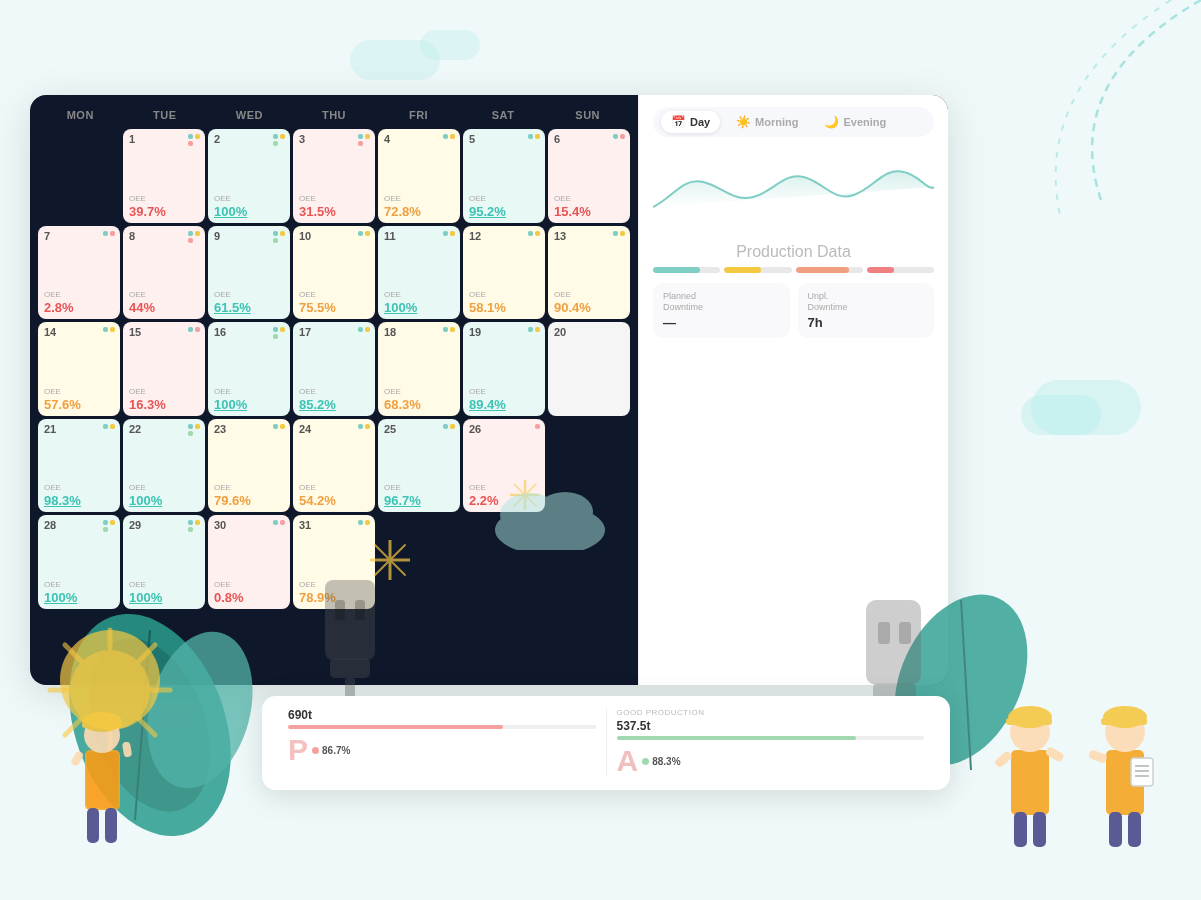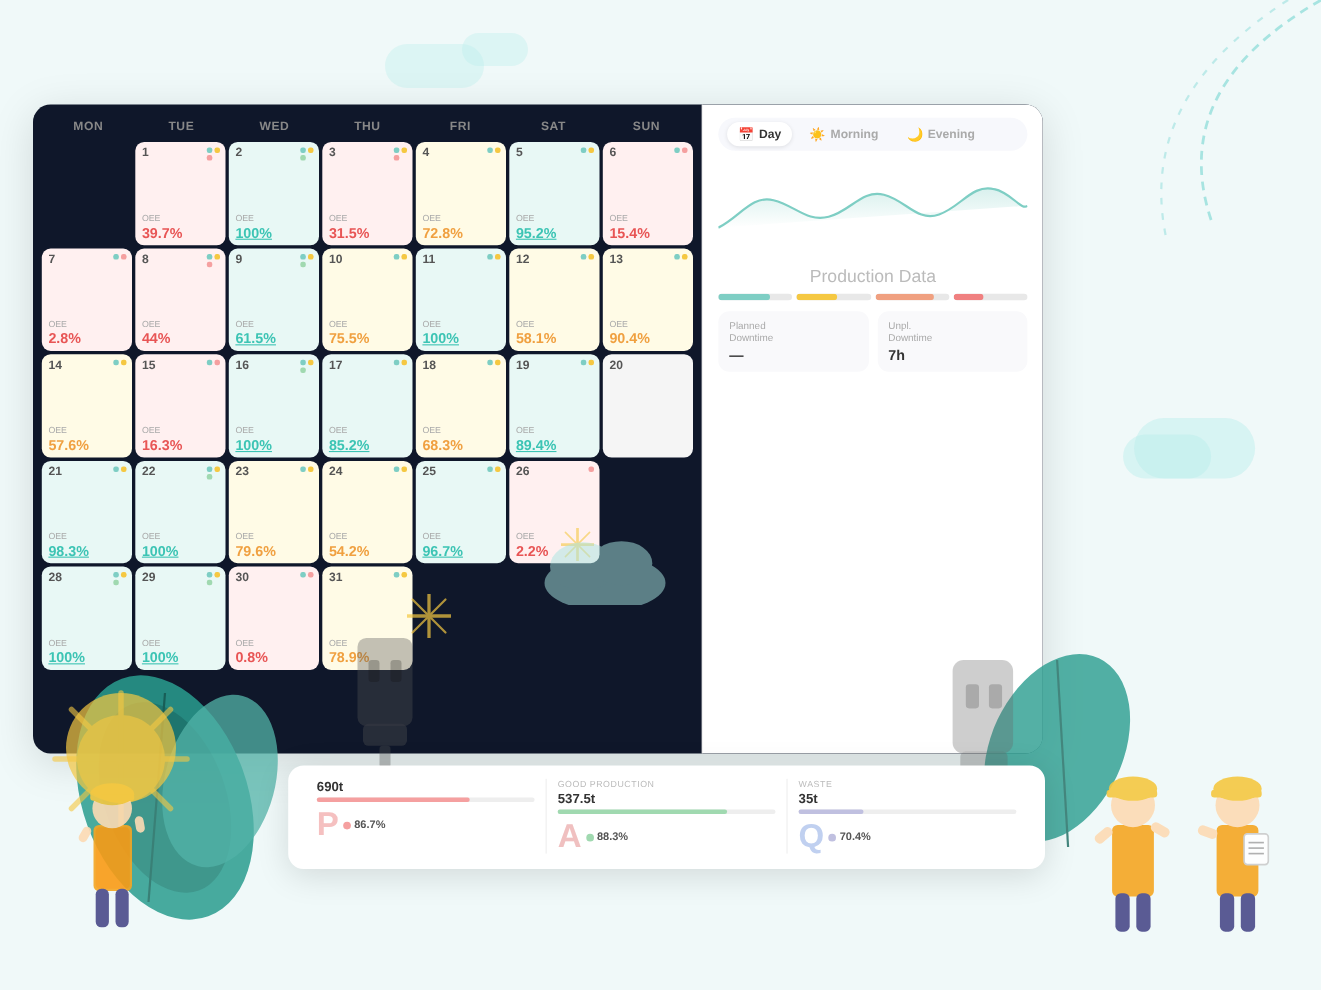--- a/index.html
+++ b/index.html
@@ -781,34 +781,20 @@
       </div>
     <div class="paqc-letter-row">
       <span class="paqc-letter" style="color:#f0c0c0;">A</span>
       <div class="paqc-dot-label">
         <span class="paqc-dot-sm" style="background:#a0d9b0;"></span>
         88.3%
       </div>
     </div>
   </div>
 
-  <div class="paqc-section">
-    <div class="paqc-micro-label">WASTE</div>
-    <div class="paqc-value">35t</div>
-    <div class="paqc-prog-bg">
-        <div class="paqc-prog-fill" style="width:30%;background:#c0c0e0;"></div>
-      </div>
-    <div class="paqc-letter-row">
-      <span class="paqc-letter" style="color:#c0d0f0;">Q</span>
-      <div class="paqc-dot-label">
-        <span class="paqc-dot-sm" style="background:#c0c0e0;"></span>
-        70.4%
-      </div>
-    </div>
-  </div>
 
 </div>
 
 <svg style="position:absolute;bottom:50px;left:50px;width:200px;height:250px;opacity:0.85;" viewBox="0 0 200 250">
   <ellipse cx="100" cy="125" rx="75" ry="115" fill="#2a9d8f" transform="rotate(-20,100,125)"></ellipse>
   <ellipse cx="100" cy="125" rx="55" ry="90" fill="#21867a" transform="rotate(-20,100,125)"></ellipse>
   <line x1="100" y1="30" x2="85" y2="220" stroke="#1a6b60" stroke-width="2"></line>
 </svg>
 
 <svg style="position:absolute;bottom:100px;left:130px;width:140px;height:180px;opacity:0.75;" viewBox="0 0 140 180">

